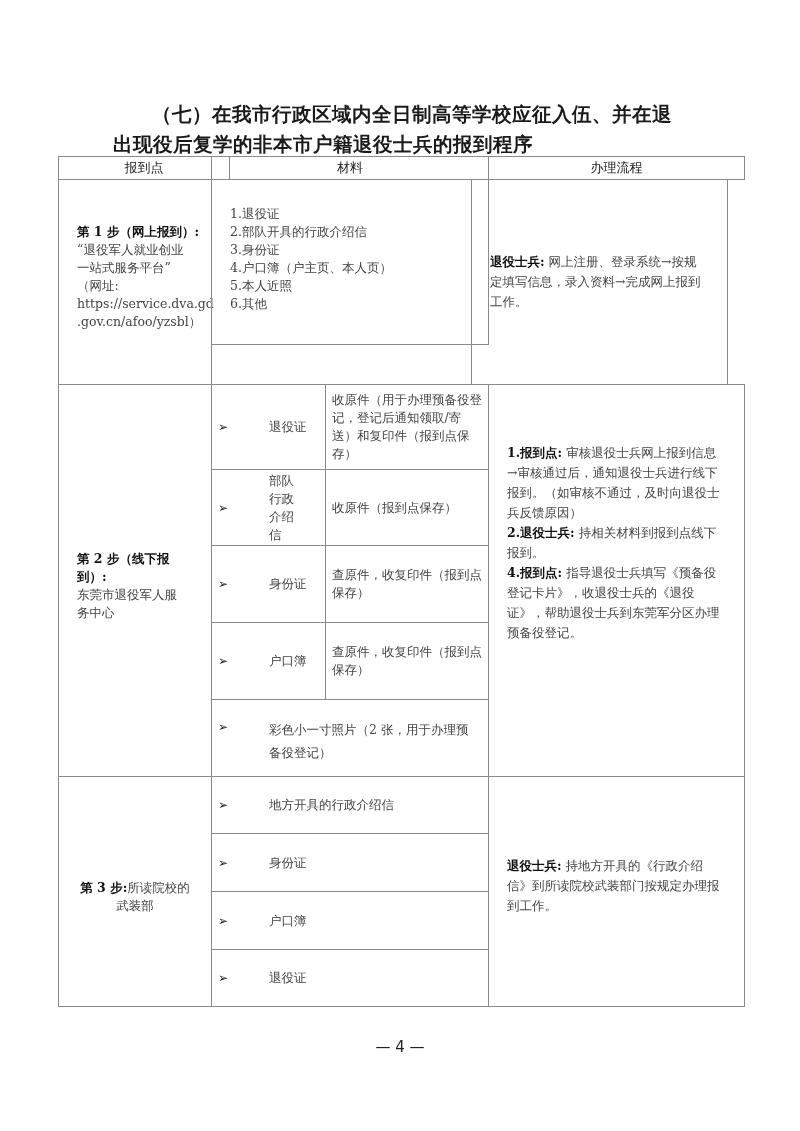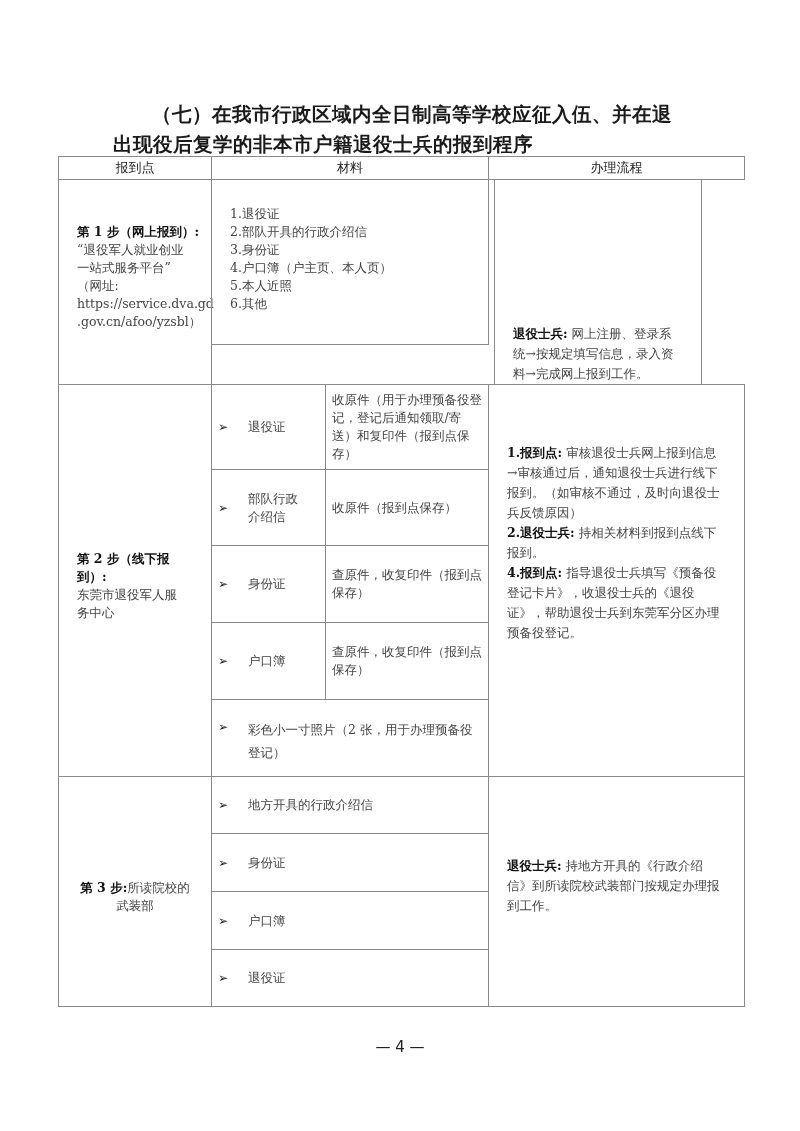--- a/index.html
+++ b/index.html
@@ -20,38 +20,38 @@
   .cell {
     position: absolute; box-sizing: border-box;
     border: 1px solid #8a8a8a;
     font-size: 12.5px; line-height: 18px; color: #444;
   }
   .hdr { font-family: "DejaVu Sans", sans-serif; font-size: 13px; color: #222; text-align: center; line-height: 22px; }
   .b { font-weight: bold; color: #111; }
   .vc { display: flex; align-items: center; }
   .pad { padding: 0 18px; }
   .arrow { display: inline-block; width: 30px; font-size: 12px; color: #222; }
-  .txt { flex: 1; }
+  .txt { flex: 1; margin-left: 21px; }
   .line { display: block; }
   .pagenum {
     position: absolute; left: 0; width: 800px; top: 1038px; text-align: center;
     font-family: "DejaVu Sans", sans-serif; font-size: 15px; color: #222;
   }
 </style>
 </head>
 <body>
 
 <div class="title">
   <div class="l1">（七）在我市行政区域内全日制高等学校应征入伍、并在退</div>
   <div class="l2">出现役后复学的非本市户籍退役士兵的报到程序</div>
 </div>
 
 <div class="tbl">
 
-  <div class="cell hdr" style="left:0;top:0;width:154px;height:24px;">报到点</div>
+  <div class="cell hdr" style="left:0;top:0;width:172px;height:24px;">报到点</div>
   <div class="cell hdr" style="left:153px;top:0;width:278px;height:24px;">材料</div>
   <div class="cell hdr" style="left:430px;top:0;width:257px;height:24px;">办理流程</div>
 
   <div class="cell vc pad" style="left:0;top:23px;width:154px;height:206px;">
     <div style="margin-top:-10px;">
       <span class="line b">第 1 步（网上报到）:</span>
       <span class="line">“退役军人就业创业</span>
       <span class="line">一站式服务平台”</span>
       <span class="line">（网址:</span>
       <span class="line">https://service.dva.gd</span>
@@ -61,21 +61,21 @@
   <div class="cell vc pad" style="left:153px;top:23px;width:278px;height:166px;">
     <div style="margin-top:-6px;">
       <span class="line">1.退役证</span>
       <span class="line">2.部队开具的行政介绍信</span>
       <span class="line">3.身份证</span>
       <span class="line">4.户口簿（户主页、本人页）</span>
       <span class="line">5.本人近照</span>
       <span class="line">6.其他</span>
     </div>
   </div>
-  <div class="cell vc pad" style="left:436px;top:23px;width:208px;height:206px;line-height:20px;align-items:flex-end;">
+  <div class="cell vc pad" style="left:413px;top:23px;width:257px;height:206px;line-height:20px;">
     <div><span class="b">退役士兵:</span> <span>网上注册、登录系统→按规定填写信息，录入资料→完成网上报到工作。</span></div>
   </div>
 
   <div class="cell vc pad" style="left:0;top:228px;width:154px;height:393px;">
     <div style="margin-top:10px;">
       <span class="line b">第 2 步（线下报到）:</span>
       <span class="line">东莞市退役军人服</span>
       <span class="line">务中心</span>
     </div>
   </div>

